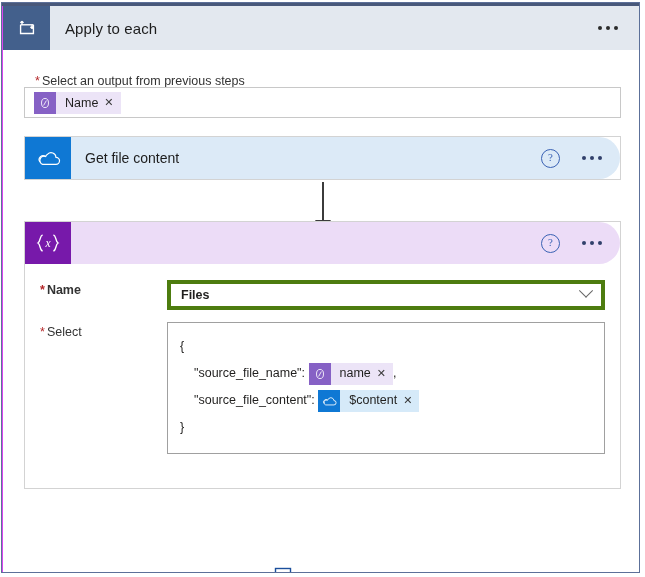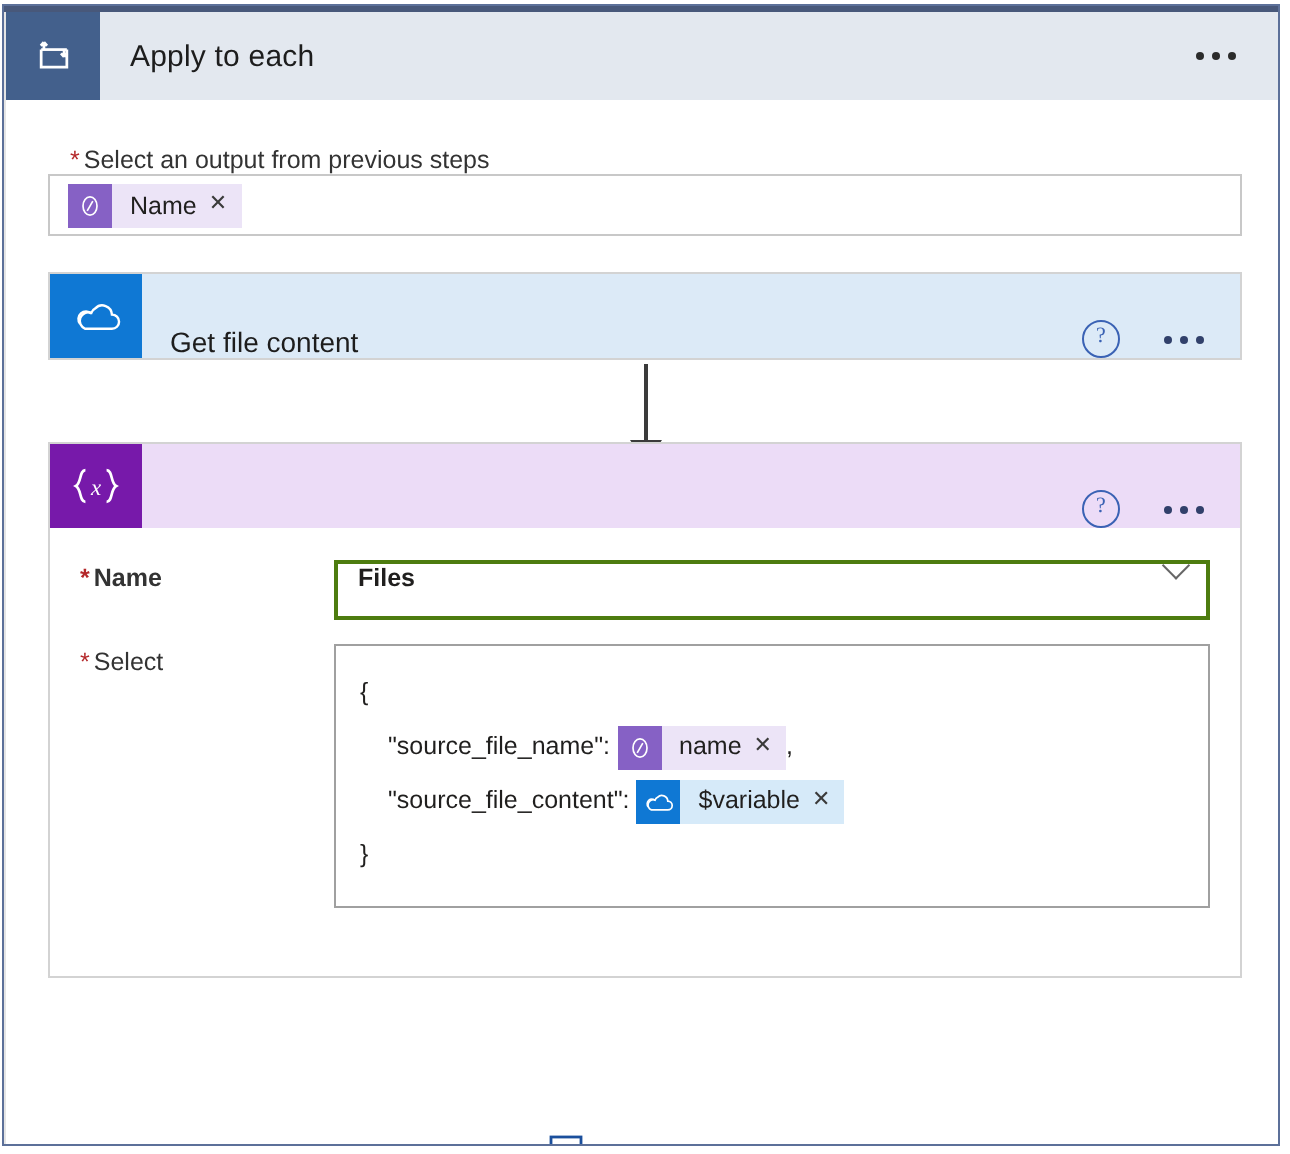--- a/index.html
+++ b/index.html
@@ -17,21 +17,21 @@
 
   
   .panel {
     position: absolute;
     left: 1px;
     top: 2px;
     width: 639px;
     height: 571px;
     box-sizing: border-box;
     border: 1px solid #5c7099;
-    background: #e5e5e5;
+    background: #d946ef;
     overflow: hidden;
   }
   .panel-topline {
     position: absolute;
     left: 0; top: 0;
     width: 100%;
     height: 3px;
     background: #48587a;
   }
 
@@ -150,21 +150,22 @@
   
   .card {
     position: absolute;
     box-sizing: border-box;
     border: 1px solid #d3d3d3;
     background: #ffffff;
   }
   .card-header {
     height: 42px;
     display: flex;
-    align-items: flex-end;
+    align-items: center;
+    border-radius: 21px;
   }
   .card-icon-box {
     width: 46px;
     height: 42px;
     flex: none;
     display: flex;
     align-items: center;
     justify-content: center;
   }
   .card-icon-box.onedrive { background: #0f78d4; }
@@ -254,23 +255,24 @@
     box-sizing: border-box;
     flex: none;
   }
   #row-name  { left: 0; top: 58px; font-weight: bold; }
   #row-value { left: 0; top: 100px; }
 
   .select-box {
     width: 438px;
     height: 30px;
     box-sizing: border-box;
-    border: 2px solid #4d7c0f;
-    background: #ffffff;
-    display: flex;
+    border: 4px solid #4d7c0f;
+    background: #ffffff;
+    display: flex;
+    align-items: center;
     padding: 0 10px;
     font-size: 12.5px;
     color: #201f1e;
   }
   .chev {
     margin-left: auto;
     width: 9px; height: 9px;
     border-right: 1.4px solid #666;
     border-bottom: 1.4px solid #666;
     transform: rotate(45deg) translate(-3px,-3px);
@@ -431,21 +433,21 @@
           <div class="json-line json-indent">
             <span class="json-key">"source_file_content":</span>
             <span class="token">
               <span class="token-icon blue">
                 <svg width="16" height="12" viewBox="0 0 30 22" fill="none" stroke="#ffffff" stroke-width="1.6">
                   <path d="M8.8 18.4 H24.2 a4.1 4.1 0 0 0 0-8.2 a5.6 5.6 0 0 0-9.6-3.6 a4.6 4.6 0 0 0-2.3 2.6 a4.6 4.6 0 0 0-3.5 9.2 Z"></path>
                   <path d="M5.8 15.5 a4.4 4.4 0 0 1 6.5-5.9"></path>
                 </svg>
               </span>
               <span class="token-text blue-bg">
-                <span>$variable</span>
+                <span>$content</span>
                 <span class="token-x">✕</span>
               </span>
             </span>
           </div>
 
           <div class="json-line">}</div>
         </div>
       </div>
     </div>
 

